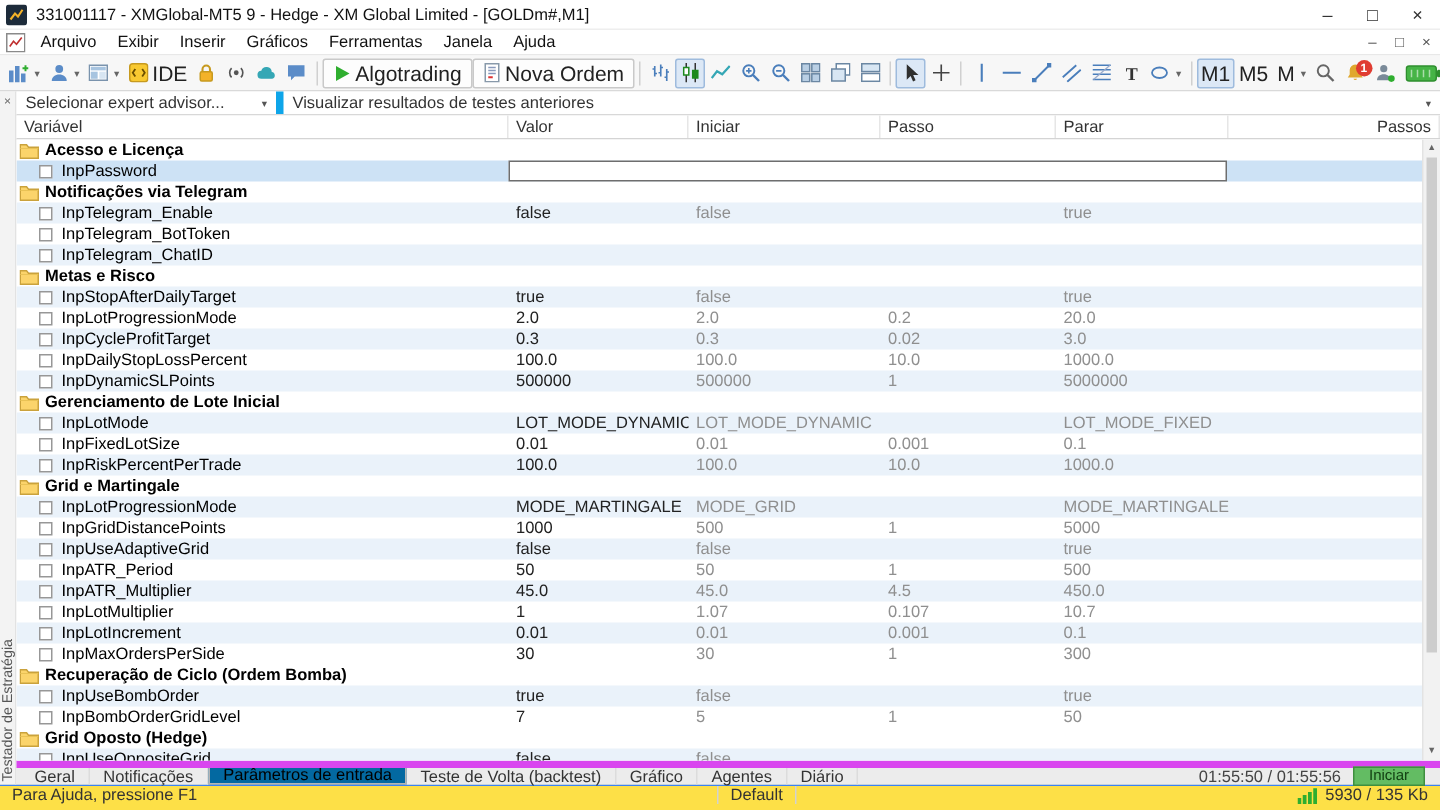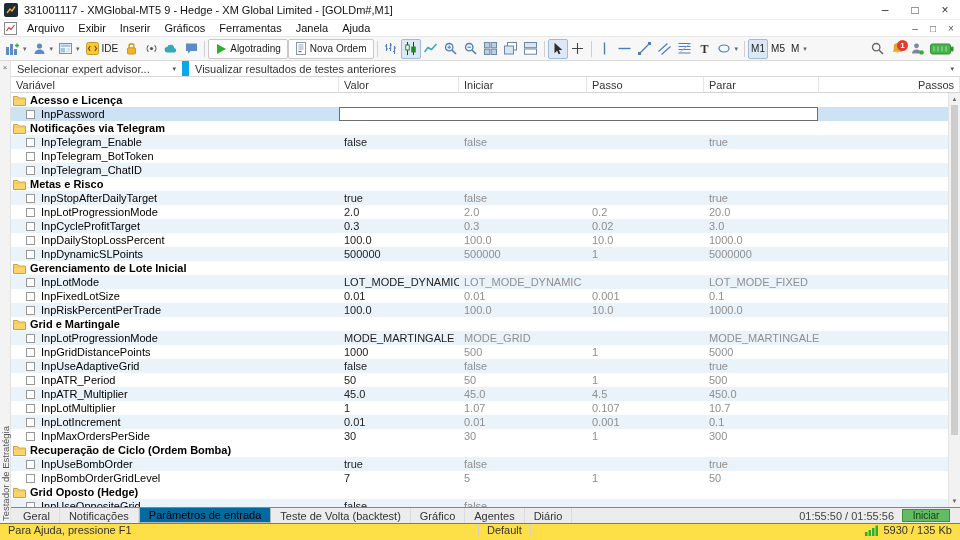--- a/index.html
+++ b/index.html
@@ -19,37 +19,37 @@
   .menu-item { padding: 0 7px; height: 100%; display: flex; align-items: center; color: #111; }
   .menu-spacer { flex: 1; }
   .mdi-btn { width: 18px; text-align: center; color: #555; font-size: 10px; }
 
   
   .toolbar { height: 24px; display: flex; align-items: center; background: #f7f7f7; border-bottom: 1px solid #d9d9d9; padding: 0 3px; overflow: hidden; }
   .tb-btn { height: 20px; min-width: 20px; display: flex; align-items: center; justify-content: center; gap: 3px; padding: 0 2px; border: 1px solid transparent; border-radius: 2px; position: relative; flex: none; }
   .tb-btn.outlined { border-color: #c9c9c9; background: #fdfdfd; padding: 0 6px; }
   .tb-btn.active { background: #dce8f6; border-color: #9ebbdd; }
   .tb-icon { display: flex; }
-  .tb-label { font-size: 10px; color: #222; white-space: nowrap; }
+  .tb-label { font-size: 14px; color: #222; white-space: nowrap; }
   .tb-caret { font-size: 7px; color: #666; margin-left: 1px; }
   .tb-sep { width: 1px; height: 16px; background: #d0d0d0; margin: 0 3px; flex: none; }
   .tb-spacer { flex: 1; }
   .tb-badge { position: absolute; top: 0; right: -2px; min-width: 11px; height: 11px; border-radius: 6px; background: #e03c31; color: #fff; font-size: 8px; font-weight: bold; display: flex; align-items: center; justify-content: center; padding: 0 1px; }
 
   
   .tester { display: flex; height: 462px; }
   .caption-strip { width: 11px; background: #f3f3f3; border-right: 1px solid #e2e2e2; display: flex; flex-direction: column; justify-content: space-between; align-items: center; flex: none; }
   .panel-x { font-size: 8px; color: #666; padding-top: 2px; }
   .caption-text { writing-mode: vertical-rl; transform: rotate(180deg); font-size: 9.5px; color: #555; padding: 2px 0; white-space: nowrap; }
   .tester-content { flex: 1; display: flex; flex-direction: column; min-width: 0; }
 
   .selector-row { height: 16px; display: flex; border-bottom: 1px solid #d8d8d8; background: #fff; }
   .combo { display: flex; align-items: center; padding: 0 6px; color: #333; }
   .combo .caret { margin-left: auto; font-size: 7px; color: #555; }
-  .combo.expert { width: 178px; border-right: 7px solid #0ea5e9; }
+  .combo.expert { width: 178px; border-right: 5px solid #0ea5e9; }
   .combo.results { flex: 1; }
 
   .table-header { height: 16px; display: flex; border-bottom: 1px solid #d4d4d4; color: #333; background: #fff; }
   .th { padding: 1px 5px; border-right: 1px solid #e6e6e6; display: flex; align-items: center; overflow: hidden; white-space: nowrap; }
   .c-name { width: 328px; flex: none; }
   .c-valor { width: 120px; flex: none; }
   .c-iniciar { width: 128px; flex: none; }
   .c-passo { width: 117px; flex: none; }
   .c-parar { width: 115px; flex: none; }
   .c-passos { flex: 1; min-width: 0; justify-content: flex-end; }
@@ -65,21 +65,21 @@
   .pname { color: #000; }
   .val { color: #222; }
   .opt { color: #8f8f8f; }
   .pw-input { width: 479px; height: 14px; border: 1px solid #6e6e6e; background: #fff; font: inherit; padding: 0 2px; outline: none; flex: none; }
 
   .scrollbar { position: absolute; top: 0; right: 0; width: 12px; bottom: 0; background: #f2f2f2; border-left: 1px solid #e3e3e3; display: flex; flex-direction: column; align-items: stretch; }
   .sb-arrow { height: 12px; display: flex; align-items: center; justify-content: center; font-size: 6px; color: #666; flex: none; }
   .sb-thumb { height: 330px; margin: 0 2px; background: #cdcdcd; flex: none; }
   .sb-fill { flex: 1; }
 
-  .tabs-row { height: 16px; background: #ececec; border-top: 1px solid #d946ef; display: flex; align-items: center; padding-left: 3px; }
+  .tabs-row { height: 16px; background: #ececec; border-top: 5px solid #d946ef; display: flex; align-items: center; padding-left: 3px; }
   .tab { padding: 0 9px; height: 100%; display: flex; align-items: center; color: #333; border-right: 1px solid #dcdcdc; white-space: nowrap; }
   .tab.active { background: #0369a1; border: 1px solid #b5b5b5; border-top: none; color: #000; }
   .tabs-spacer { flex: 1; }
   .time-label { color: #444; margin-right: 8px; white-space: nowrap; }
   .start-btn { width: 48px; height: 13px; background: #63bc63; border: 1px solid #3f8f3f; color: #103d10; font-size: 10px; font-family: inherit; display: flex; align-items: center; justify-content: center; margin-right: 10px; }
 
   .statusbar { height: 17px; background: #fde047; border-top: 1px solid #3b82f6; display: flex; align-items: flex-start; color: #333; }
   .sb-seg { padding: 0 8px; display: flex; align-items: center; gap: 5px; white-space: nowrap; }
   .seg-help { flex: 0 0 478px; }
   .seg-fill { flex: 1; }

